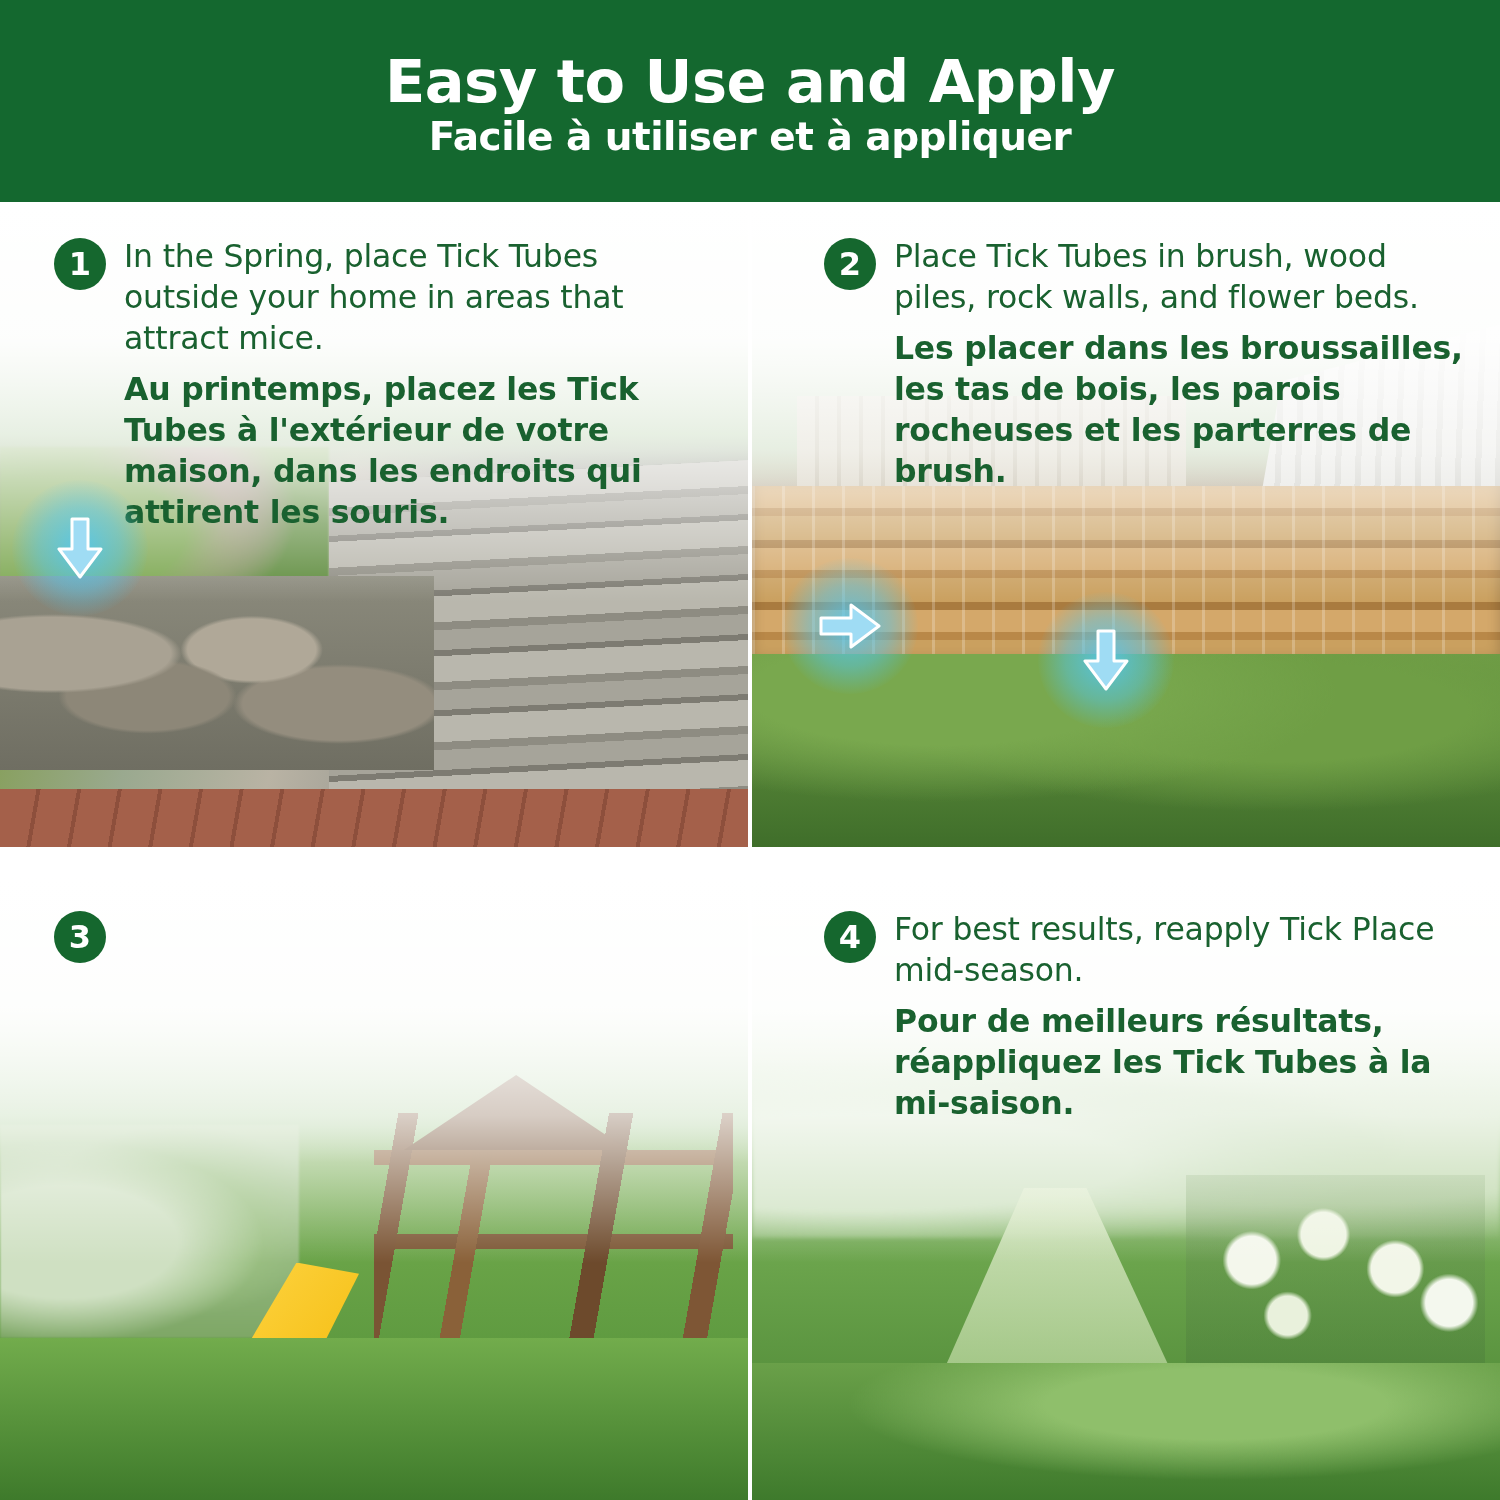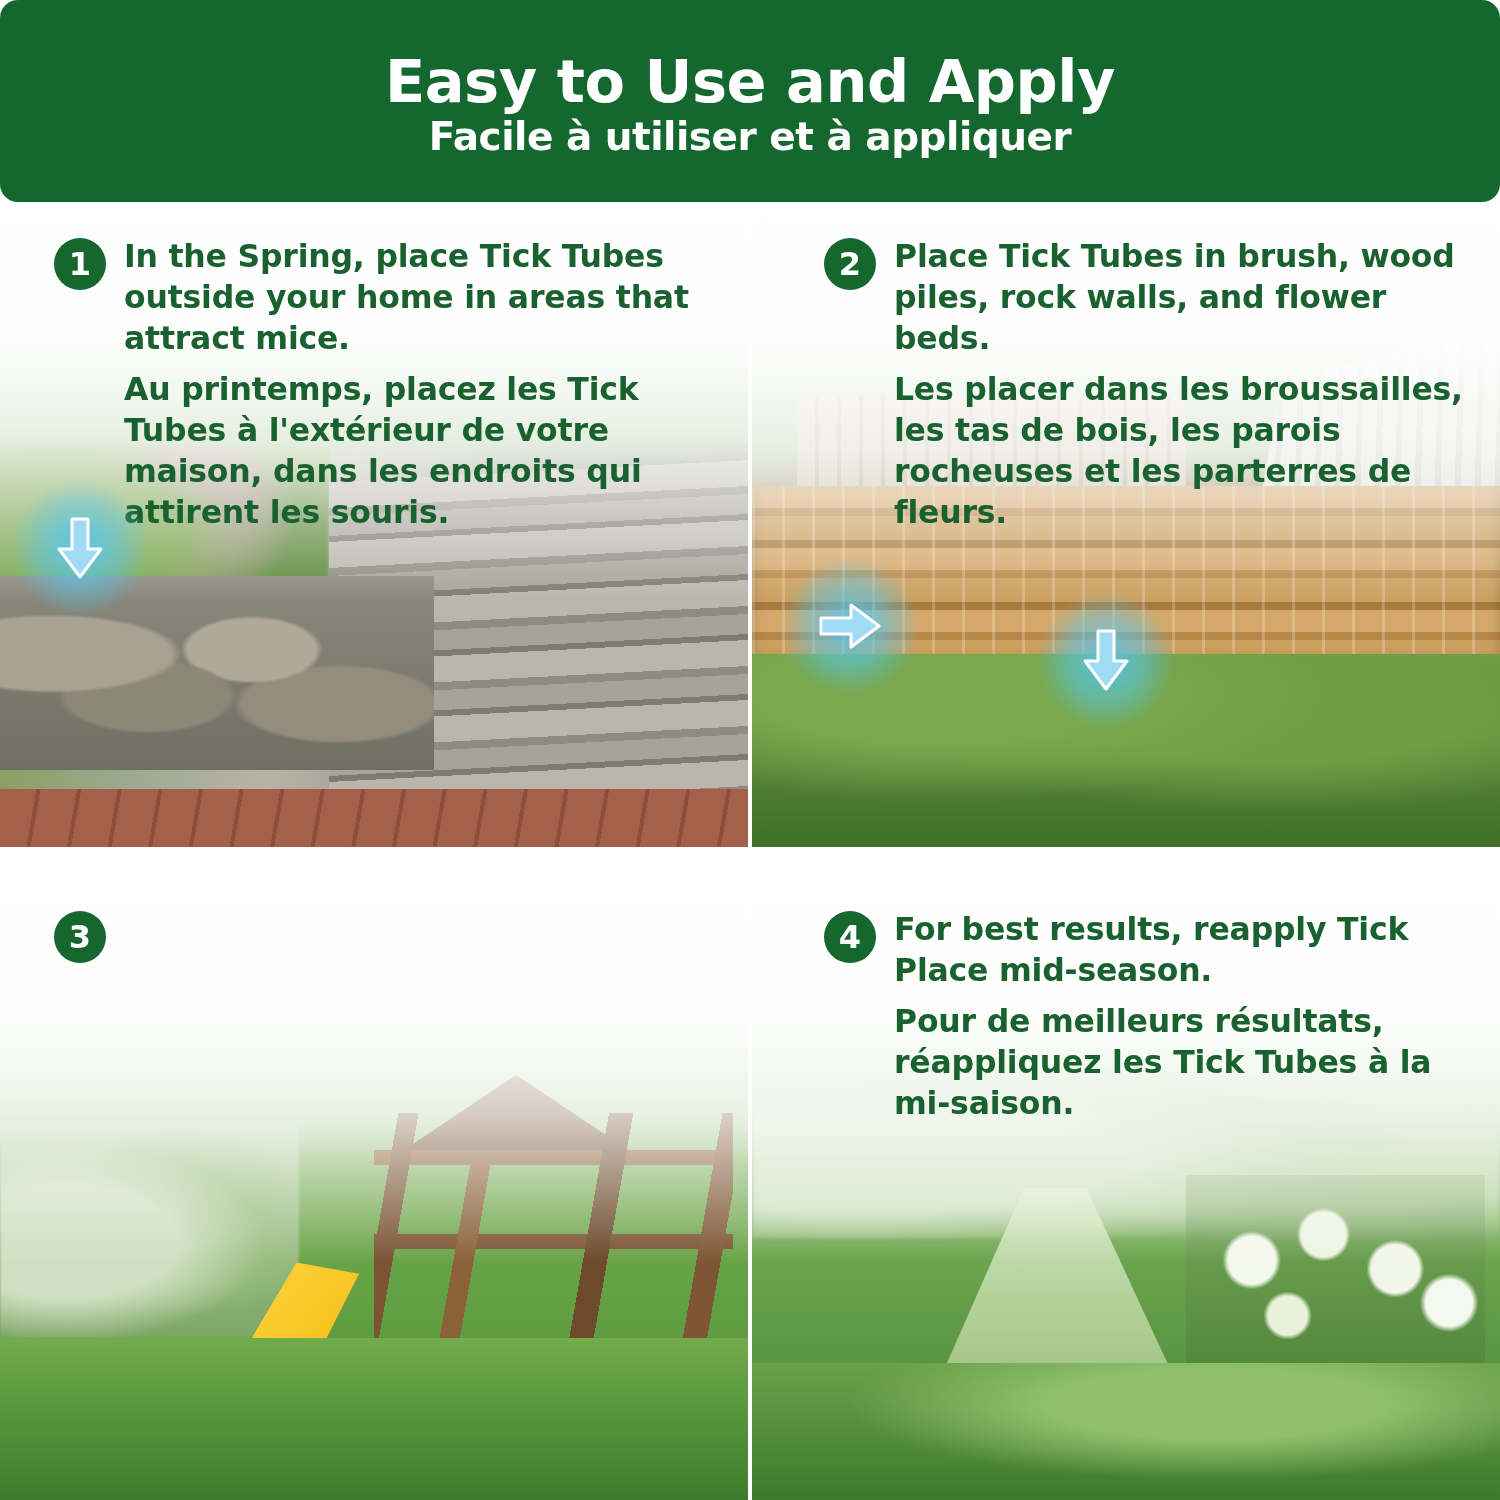--- a/index.html
+++ b/index.html
@@ -27,21 +27,20 @@
     left: 0; top: 0;
     width: 1500px;
     height: 202px;
     background: #14682f;
     display: flex;
     flex-direction: column;
     align-items: center;
     justify-content: center;
     box-sizing: border-box;
     padding-top: 6px;
-    border-radius: 18px;
   }
   .header-line {
     color: #ffffff;
     font-weight: bold;
     letter-spacing: -0.5px;
     line-height: 1.12;
     text-align: center;
   }
   .header-line.l1 { font-size: 59px; }
   .header-line.l2 { font-size: 39px; }
@@ -245,21 +244,21 @@
     font-weight: bold;
     display: flex;
     align-items: center;
     justify-content: center;
     margin-top: 2px;
   }
   .copy { flex: 1 1 auto; }
   .line-en {
     color: #19612f;
     font-size: 31.5px;
-    font-weight: bold;
+    font-weight: normal;
     line-height: 1.30;
     letter-spacing: -0.2px;
     margin: 0 0 10px 0;
   }
   .line-fr {
     color: #19612f;
     font-size: 31.5px;
     font-weight: bold;
     line-height: 1.30;
     letter-spacing: -0.2px;
@@ -345,21 +344,21 @@
         <span class="glow"></span>
         <svg width="54" height="62" viewBox="0 0 54 62" aria-hidden="true">
           <path d="M19 2 h16 v30 h13 L27 60 L6 32 h13 Z" fill="#9fdcf4" stroke="#ffffff" stroke-width="3" stroke-linejoin="round"></path>
         </svg>
       </div>
 
       <div class="panel-text">
         <div class="badge">2</div>
         <div class="copy">
           <p class="line-en">Place Tick Tubes in brush, wood piles, rock walls, and flower beds.</p>
-          <p class="line-fr">Les placer dans les broussailles, les tas de bois, les parois rocheuses et les parterres de fleurs.</p>
+          <p class="line-fr">Les placer dans les broussailles, les tas de bois, les parois rocheuses et les parterres de brush.</p>
         </div>
       </div>
     </div>
 
     <div class="gap-h"></div>
     <div class="gap-h"></div>
     <div class="gap-h"></div>
 
     <div class="panel panel-3">
       <div class="scene scene3">

